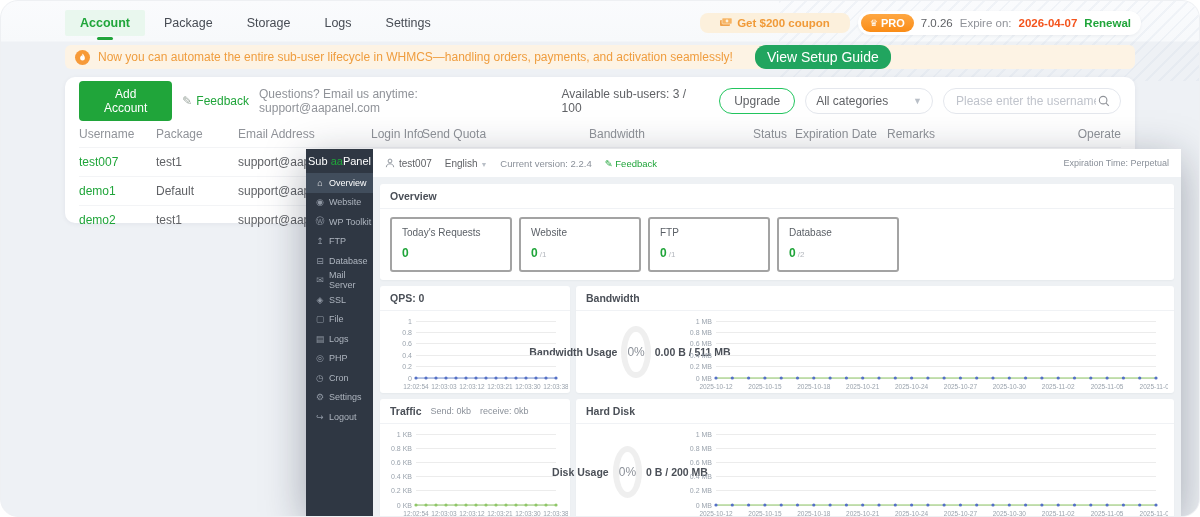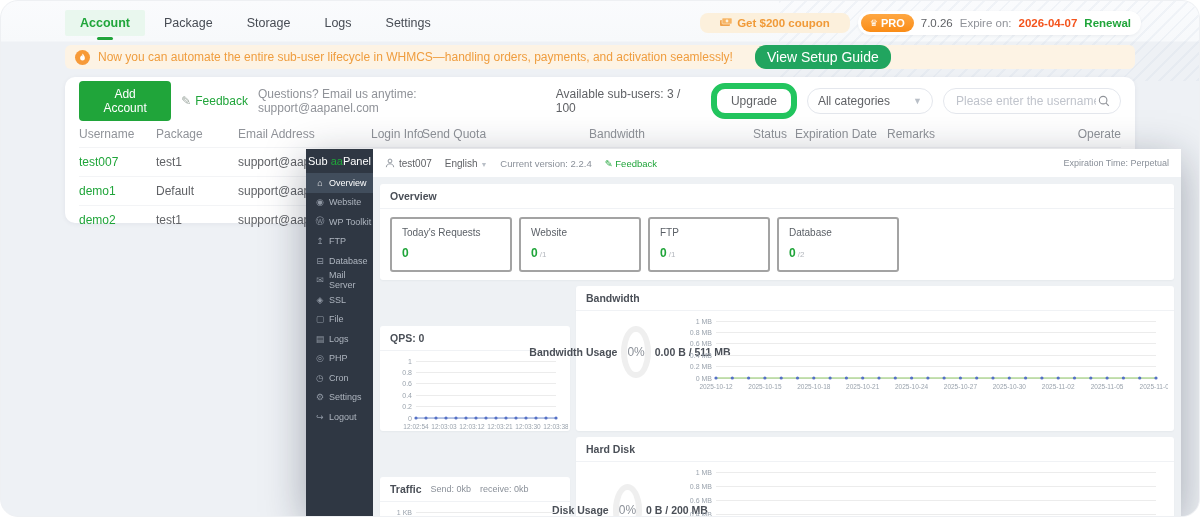--- a/index.html
+++ b/index.html
@@ -28,21 +28,21 @@
   .setup-btn{background:#21a55f;color:#fff;font-size:14px;border:none;border-radius:11px;padding:4px 12px;margin-left:14px;cursor:pointer;white-space:nowrap;}
   
   .panel{position:absolute;left:64px;right:64px;top:76px;height:146px;background:#fff;border-radius:10px;box-shadow:0 1px 5px rgba(30,40,60,.06);padding:10px 14px 0 14px;box-sizing:border-box;z-index:1;}
   .tbar{display:flex;align-items:center;gap:10px;height:27px;}
   .add-btn{background:#20a53a;color:#fff;border:none;border-radius:4px;font-size:12px;padding:6px 13px;cursor:pointer;}
   .fb-link{display:flex;align-items:center;gap:4px;color:#20a53a;font-size:12px;cursor:pointer;}
   .fb-ic{color:#9aa59d;font-size:12px;}
   .questions{color:#909399;font-size:12px;}
   .spacer{flex:1;}
   .avail{color:#606266;font-size:12px;}
-  .upgrade{background:#fff;border:6px solid #22c55e;border-radius:14px;font-size:12px;color:#606266;padding:5px 14px;cursor:pointer;}
+  .upgrade{background:#fff;border:1px solid #22c55e;border-radius:14px;font-size:12px;color:#606266;padding:5px 14px;cursor:pointer;}
   .cat-select{display:flex;align-items:center;justify-content:space-between;border:1px solid #e4e7ed;border-radius:15px;padding:5px 10px;width:128px;font-size:12px;color:#606266;background:#fff;cursor:pointer;box-sizing:border-box;}
   .chev{color:#b9bfc7;font-size:9px;}
   .search-box{display:flex;align-items:center;border:1px solid #e4e7ed;border-radius:15px;padding:0 10px;width:178px;background:#fff;box-sizing:border-box;height:26px;}
   .search-box input{border:none;outline:none;flex:1;font-size:12px;color:#606266;background:transparent;min-width:0;}
   .search-box input::placeholder{color:#c0c4cc;}
   
   .tbl{margin-top:7px;}
   .thead,.tr{display:grid;grid-template-columns:77px 82px 133px 51px 167px 164px 42px 92px 70px 1fr;align-items:center;}
   .th{font-size:12px;color:#909399;padding:6px 0;white-space:nowrap;}
   .th.last,.td.op{justify-self:end;}
@@ -73,21 +73,21 @@
   .content-pad{padding:7px;display:flex;flex-direction:column;gap:6px;flex:1;}
   .card{background:#fff;border-radius:3px;box-shadow:0 1px 2px rgba(30,40,60,.04);}
   .card-h{padding:6px 10px;font-size:10.5px;font-weight:bold;color:#4a4f57;border-bottom:1px solid #f0f2f5;display:flex;align-items:center;gap:9px;}
   .card-h .sub{font-size:9px;font-weight:normal;color:#8a9099;}
   .ov-body{padding:8px 10px;display:flex;gap:7px;}
   .stat{width:98px;border:2px solid #a3a3a3;border-radius:3px;padding:8px 10px 9px;cursor:pointer;}
   .stat .lb{font-size:10px;color:#5a5f66;margin-bottom:5px;white-space:nowrap;}
   .stat .v{font-size:12px;font-weight:bold;color:#20a53a;}
   .stat .sfx{font-size:8px;color:#b3b7bd;margin-left:2px;}
   .row2{display:flex;gap:6px;align-items:stretch;}
-  .qcard{width:190px;flex-shrink:0;box-sizing:border-box;margin-top:40px;}
+  .qcard{width:190px;flex-shrink:0;box-sizing:border-box;}
   .wcard{flex:1;min-width:0;box-sizing:border-box;}
   .chart{position:relative;}
   .chart-sm{height:78px;margin:2px 2px 0 2px;}
   .chart-sm2{height:92px;margin:2px 2px 0 2px;}
   .w-body{display:flex;align-items:center;padding:2px 6px 2px 2px;}
   .gauge-col{width:104px;display:flex;flex-direction:row;align-items:center;justify-content:center;gap:4px;flex-shrink:0;}
   .g-lb{font-size:10.5px;font-weight:bold;color:#4a4f57;white-space:nowrap;}
   .donut{width:40px;height:40px;border:6px solid #efefef;border-radius:50%;display:flex;align-items:center;justify-content:center;font-size:12px;color:#8c9199;}
   .g-use{font-size:10.5px;font-weight:bold;color:#4a4f57;white-space:nowrap;}
   .chart-lg{flex:1;height:78px;min-width:0;}

